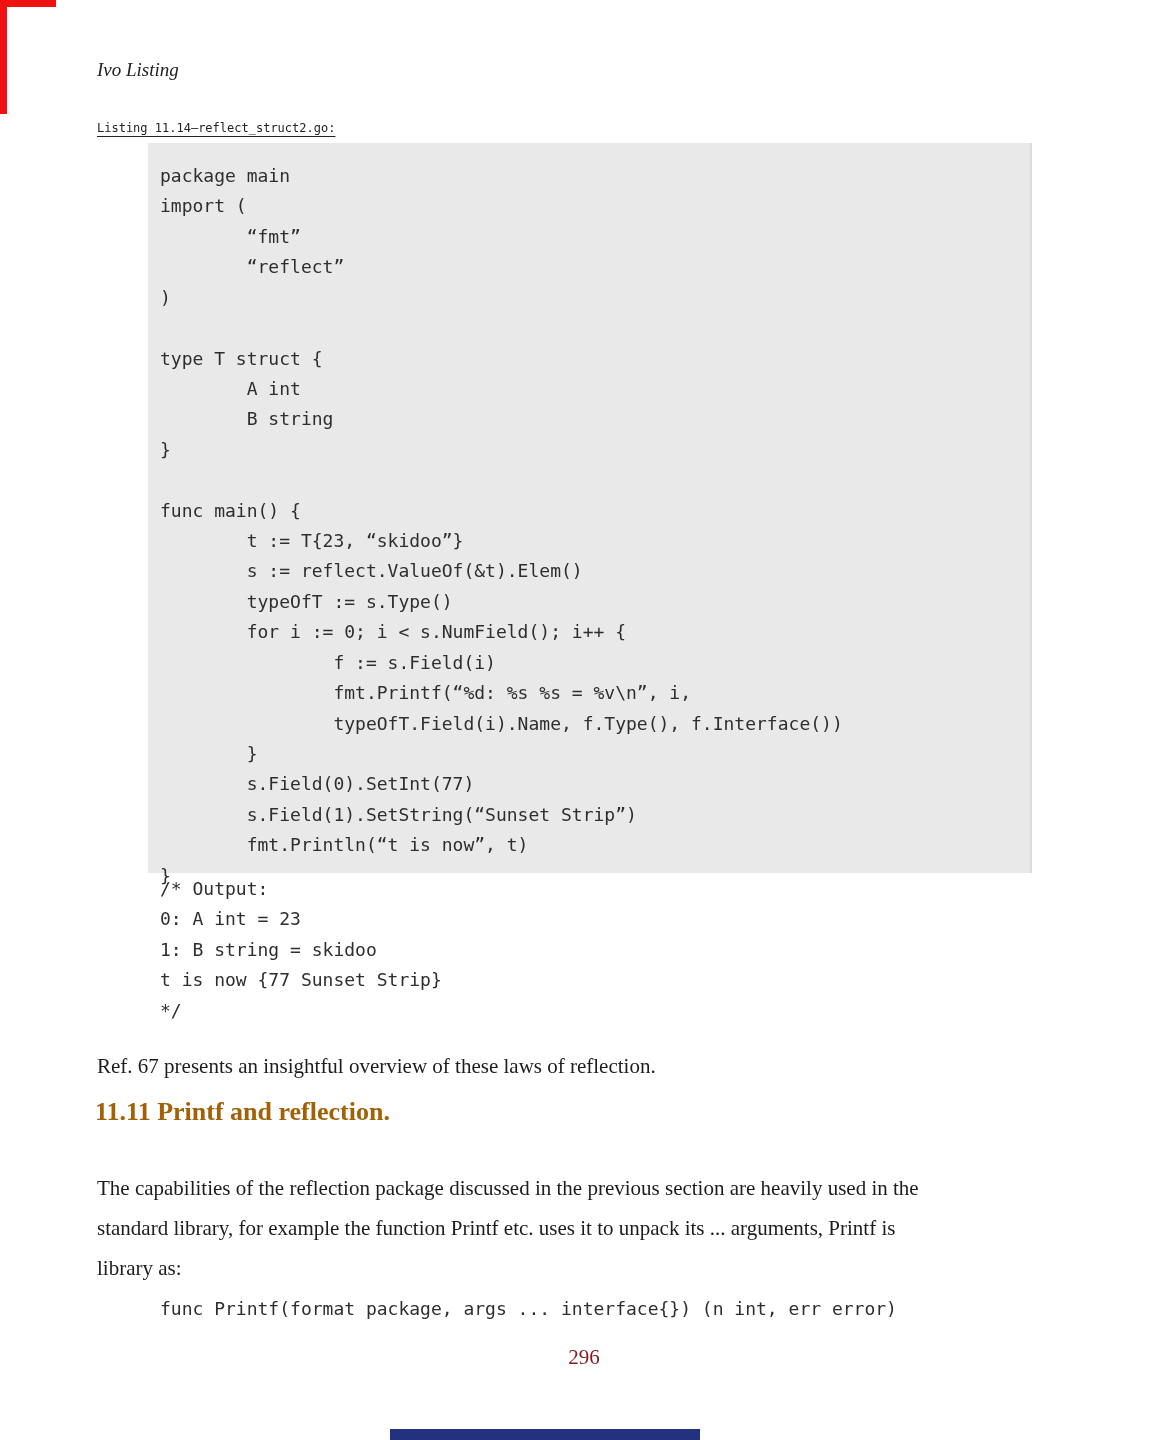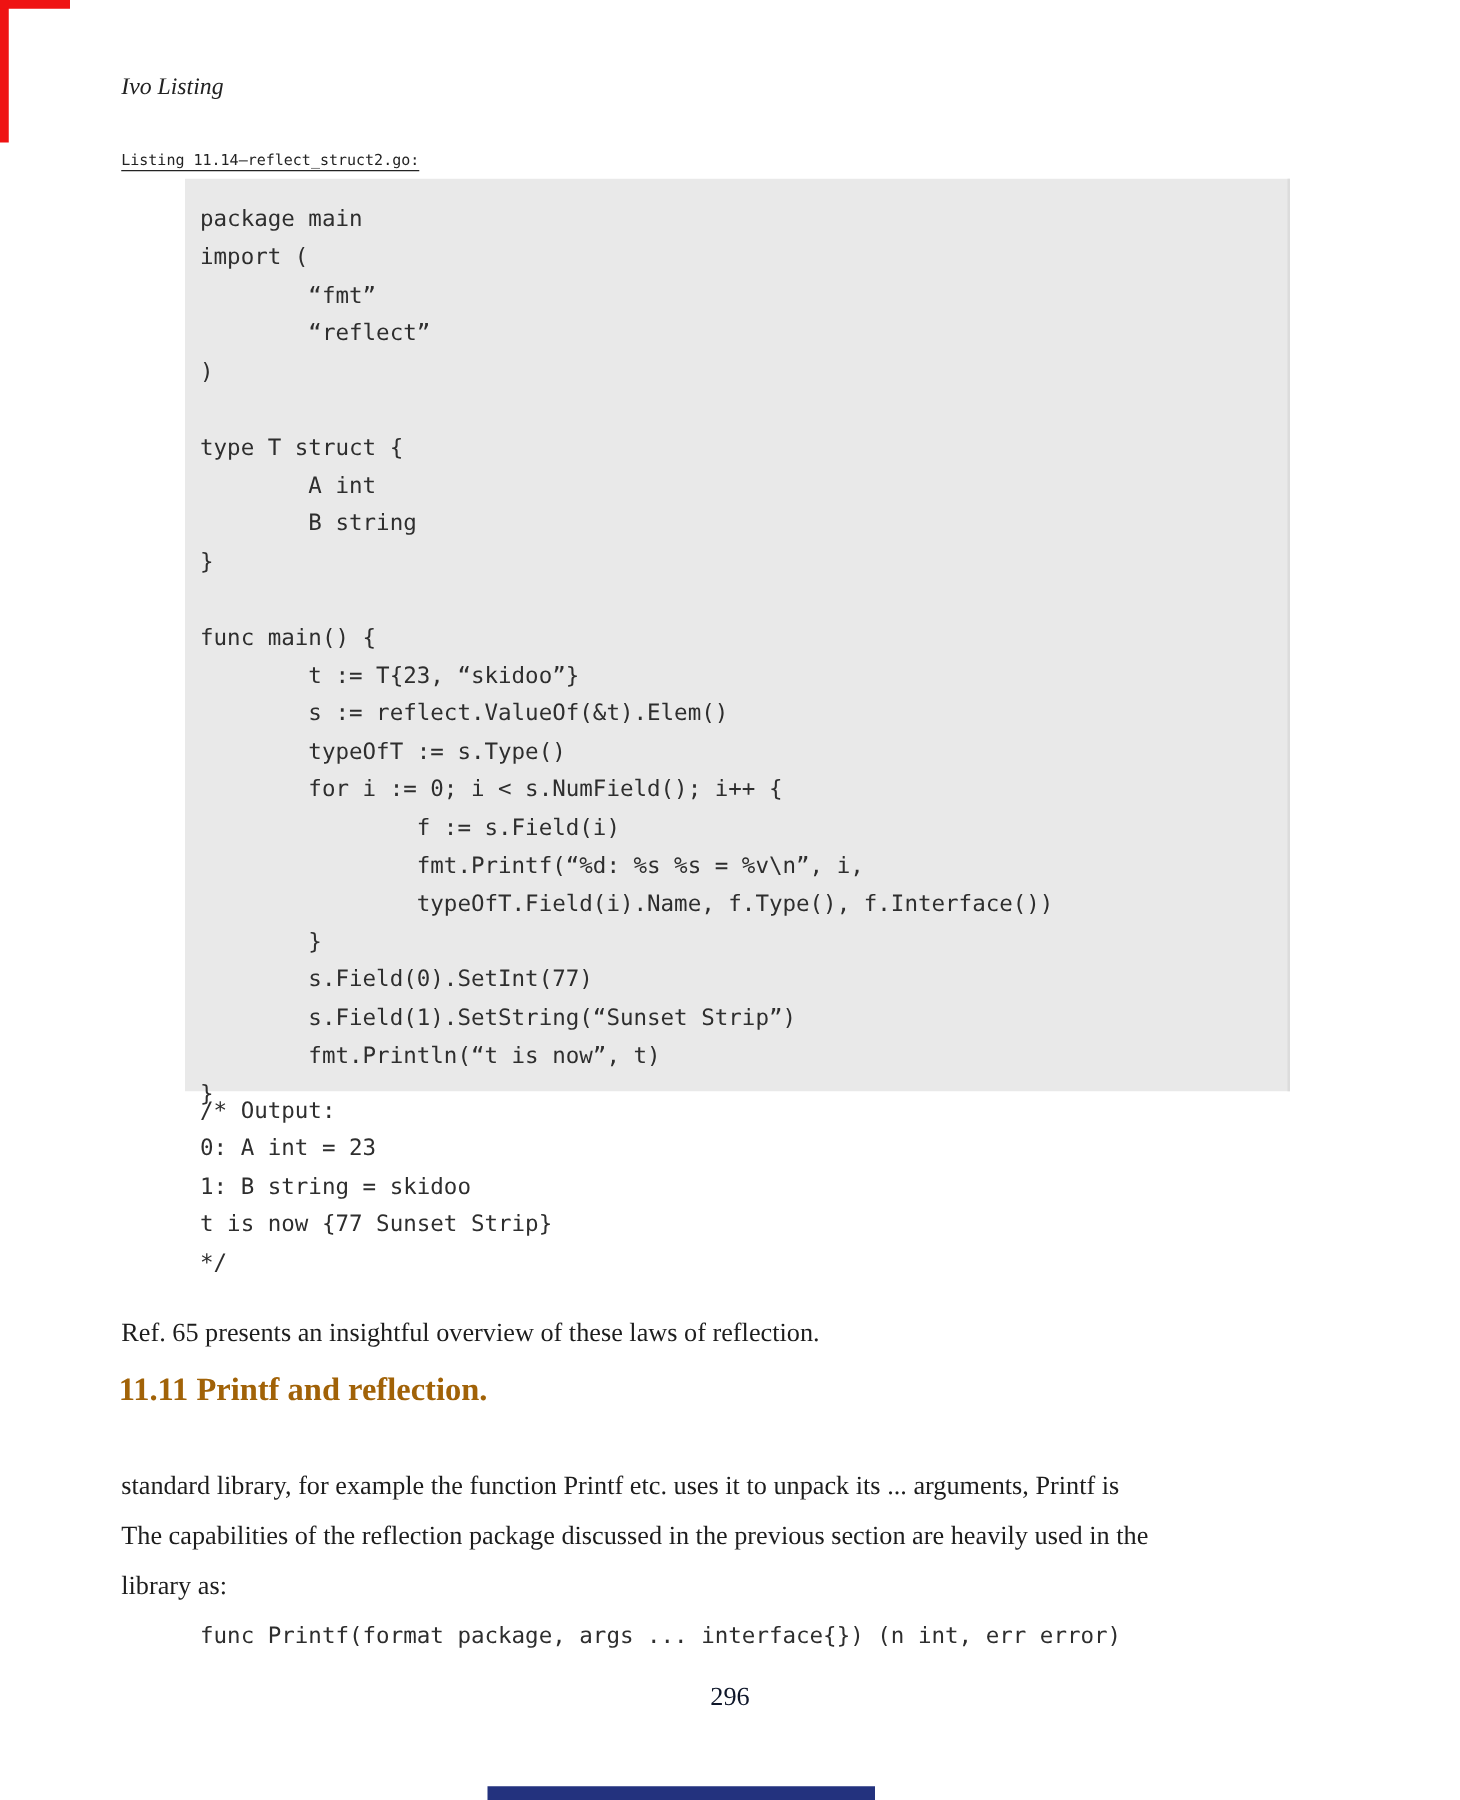--- a/index.html
+++ b/index.html
@@ -74,21 +74,21 @@
     font-family: "DejaVu Sans Mono", monospace;
     font-size: 18px; line-height: 30px;
     color: #2e2e2e;
     white-space: pre;
   }
 
   .page-number-wrap {
     left: 0; top: 1342px; width: 1168px;
     text-align: center;
     font-size: 21px; line-height: 30px;
-    color: #0f172a;
+    color: #7f1d1d;
   }
 
   
   .scan-red-v { left: 0; top: 0; width: 7px;  height: 114px; background: #ef1212; }
   .scan-red-h { left: 0; top: 0; width: 56px; height: 7px;   background: #ef1212; }
   .scan-blue-bar { left: 390px; top: 1429px; width: 310px; height: 11px; background: #23327e; }
 </style>
 </head>
 <body>
 
@@ -128,27 +128,27 @@
 </div>
 
 <div class="abs output-block">
   <pre class="code" style="padding:0;">/* Output:
 0: A int = 23
 1: B string = skidoo
 t is now {77 Sunset Strip}
 */</pre>
 </div>
 
-<div class="abs ref-note">Ref. 65 presents an insightful overview of these laws of reflection.</div>
+<div class="abs ref-note">Ref. 67 presents an insightful overview of these laws of reflection.</div>
 
 <div class="abs section-heading">11.11 Printf and reflection.</div>
 
 <div class="abs body-paragraph">
+  <div class="pline">The capabilities of the reflection package discussed in the previous section are heavily used in the</div>
   <div class="pline">standard library, for example the function Printf etc. uses it to unpack its ... arguments, Printf is</div>
-  <div class="pline">The capabilities of the reflection package discussed in the previous section are heavily used in the</div>
   <div class="pline">library as:</div>
 </div>
 
 <div class="abs printf-signature">func Printf(format package, args ... interface{}) (n int, err error)</div>
 
 <div class="abs page-number-wrap">
   <span>296</span>
 </div>
 
 </body></html>

